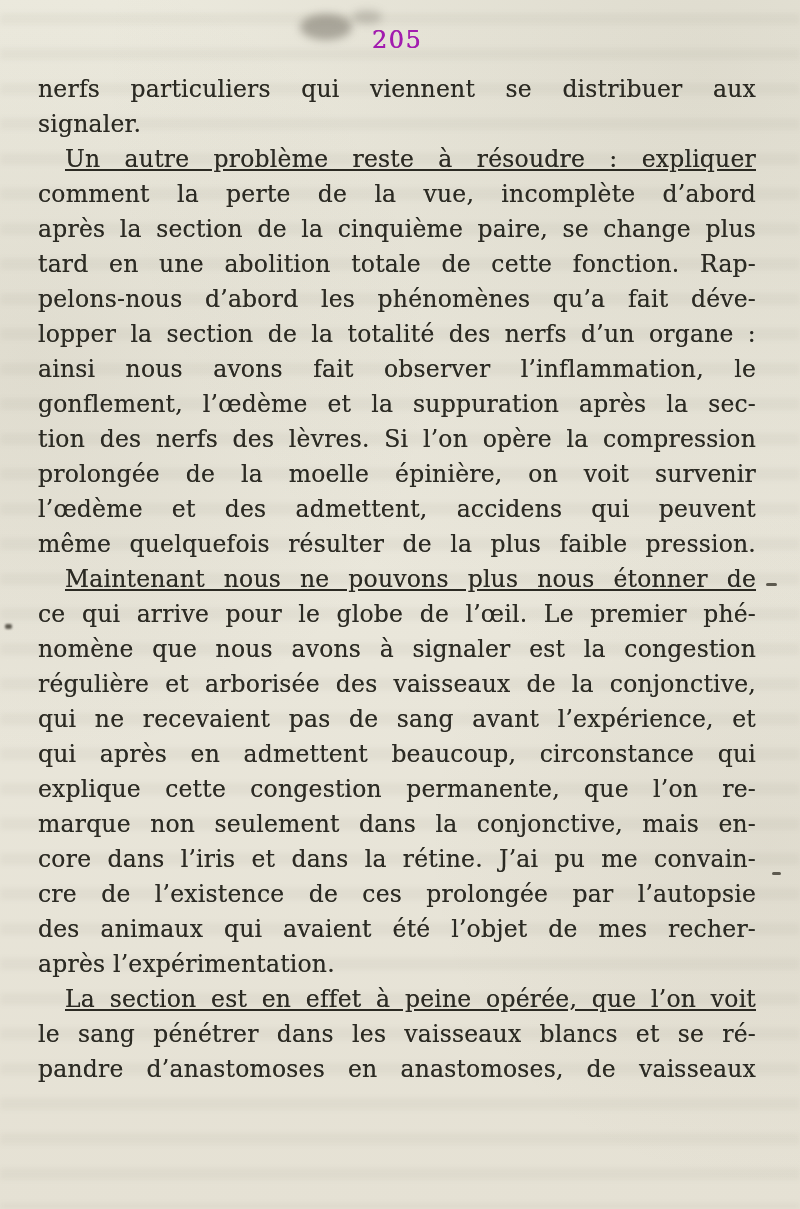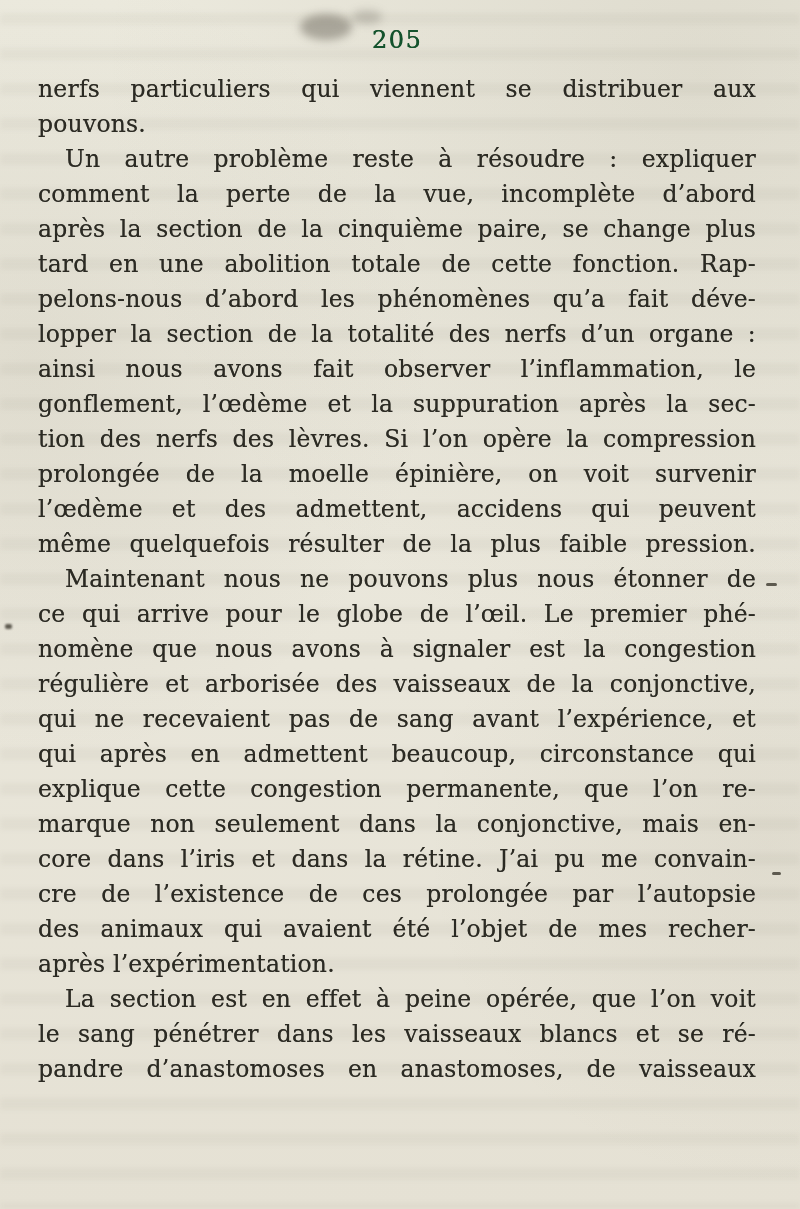--- a/index.html
+++ b/index.html
@@ -67,58 +67,59 @@
     inset: 0;
     box-sizing: border-box;
     padding: 22px 44px 0 38px;
   }
 
   .page-number {
     text-align: center;
     font-size: 24px;
     letter-spacing: 1.5px;
     margin: 4px 0 18px 0;
-    color: #14532d;
+    color: #a21caf;
     text-shadow: 0.4px 0 0 currentColor;
   }
 
   .text-block {
     font-size: 23.5px;
     line-height: 35px;
     letter-spacing: 0.2px;
     text-shadow: 0 0 0.5px rgba(43,42,35,0.65);
   }
 
   .line {
     text-align: justify;
     text-align-last: justify;
     white-space: normal;
   }
   .line.endline {
     text-align-last: left;
   }
   .line.indent {
     text-indent: 27px;
+    text-decoration: underline;
   }
 </style>
 </head>
 <body>
 
 <div class="bleed-layer"></div>
 <div class="smudge smudge-top"></div>
 <div class="smudge smudge-top2"></div>
 <div class="mark mark-right"></div>
 <div class="mark mark-right2"></div>
 <div class="mark mark-left"></div>
 
 <div class="page">
   <div class="page-number">205</div>
   <div class="text-block" id="text-block">
       <div class="line">nerfs particuliers qui viennent se distribuer aux</div>
-      <div class="line endline">pouvons.</div>
+      <div class="line endline">signaler.</div>
       <div class="line indent">Un autre problème reste à résoudre : expliquer</div>
       <div class="line">comment la perte de la vue, incomplète d’abord</div>
       <div class="line">après la section de la cinquième paire, se change plus</div>
       <div class="line">tard en une abolition totale de cette fonction. Rap-</div>
       <div class="line">pelons-nous d’abord les phénomènes qu’a fait déve-</div>
       <div class="line">lopper la section de la totalité des nerfs d’un organe :</div>
       <div class="line">ainsi nous avons fait observer l’inflammation, le</div>
       <div class="line">gonflement, l’œdème et la suppuration après la sec-</div>
       <div class="line">tion des nerfs des lèvres. Si l’on opère la compression</div>
       <div class="line">prolongée de la moelle épinière, on voit survenir</div>

